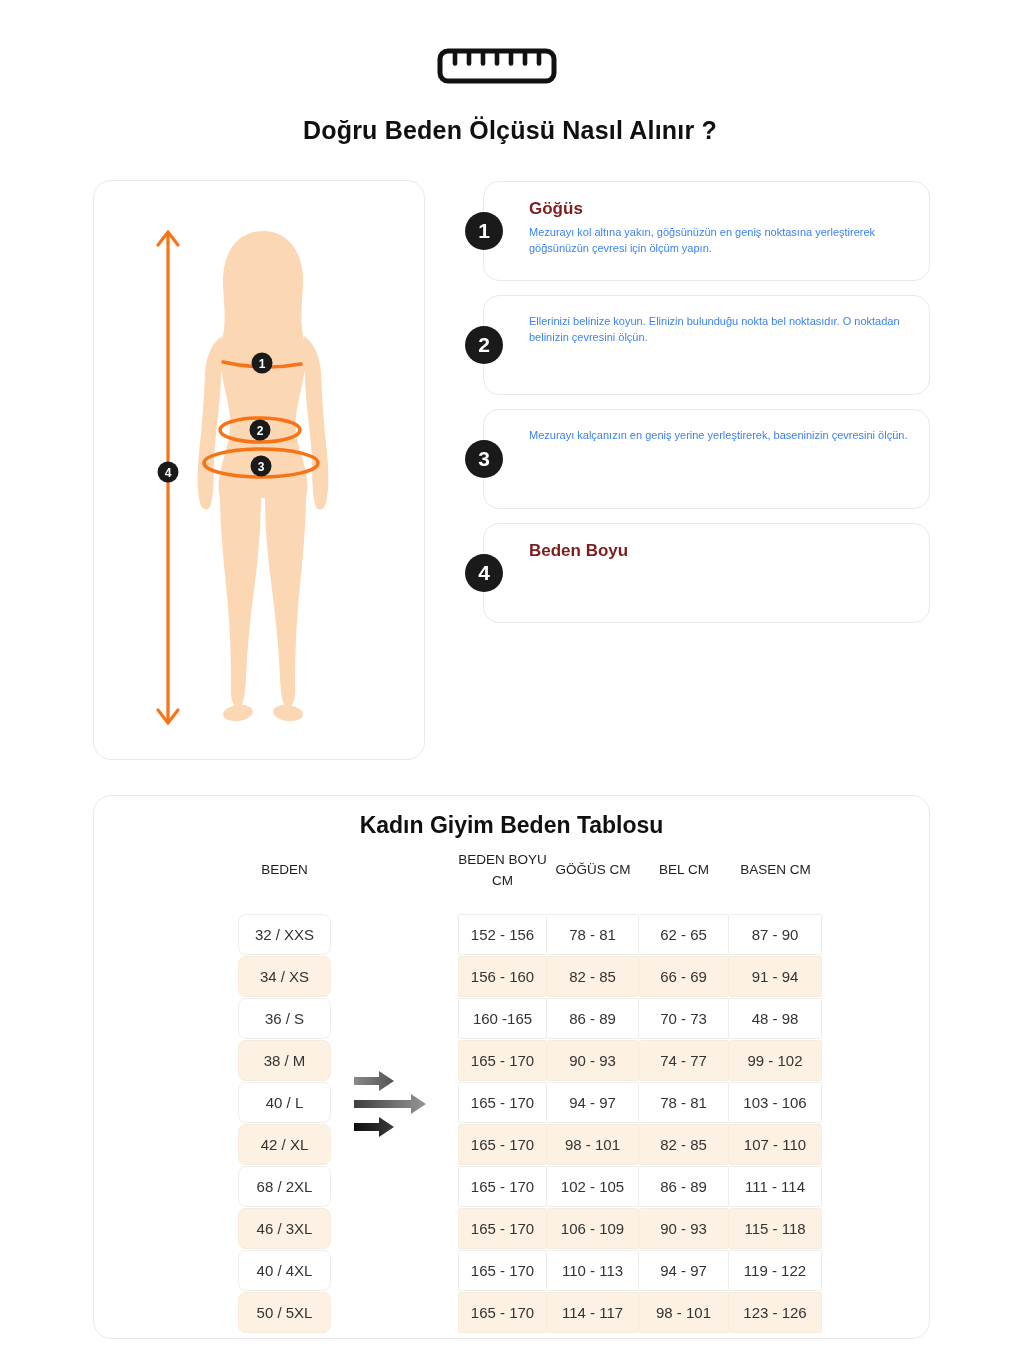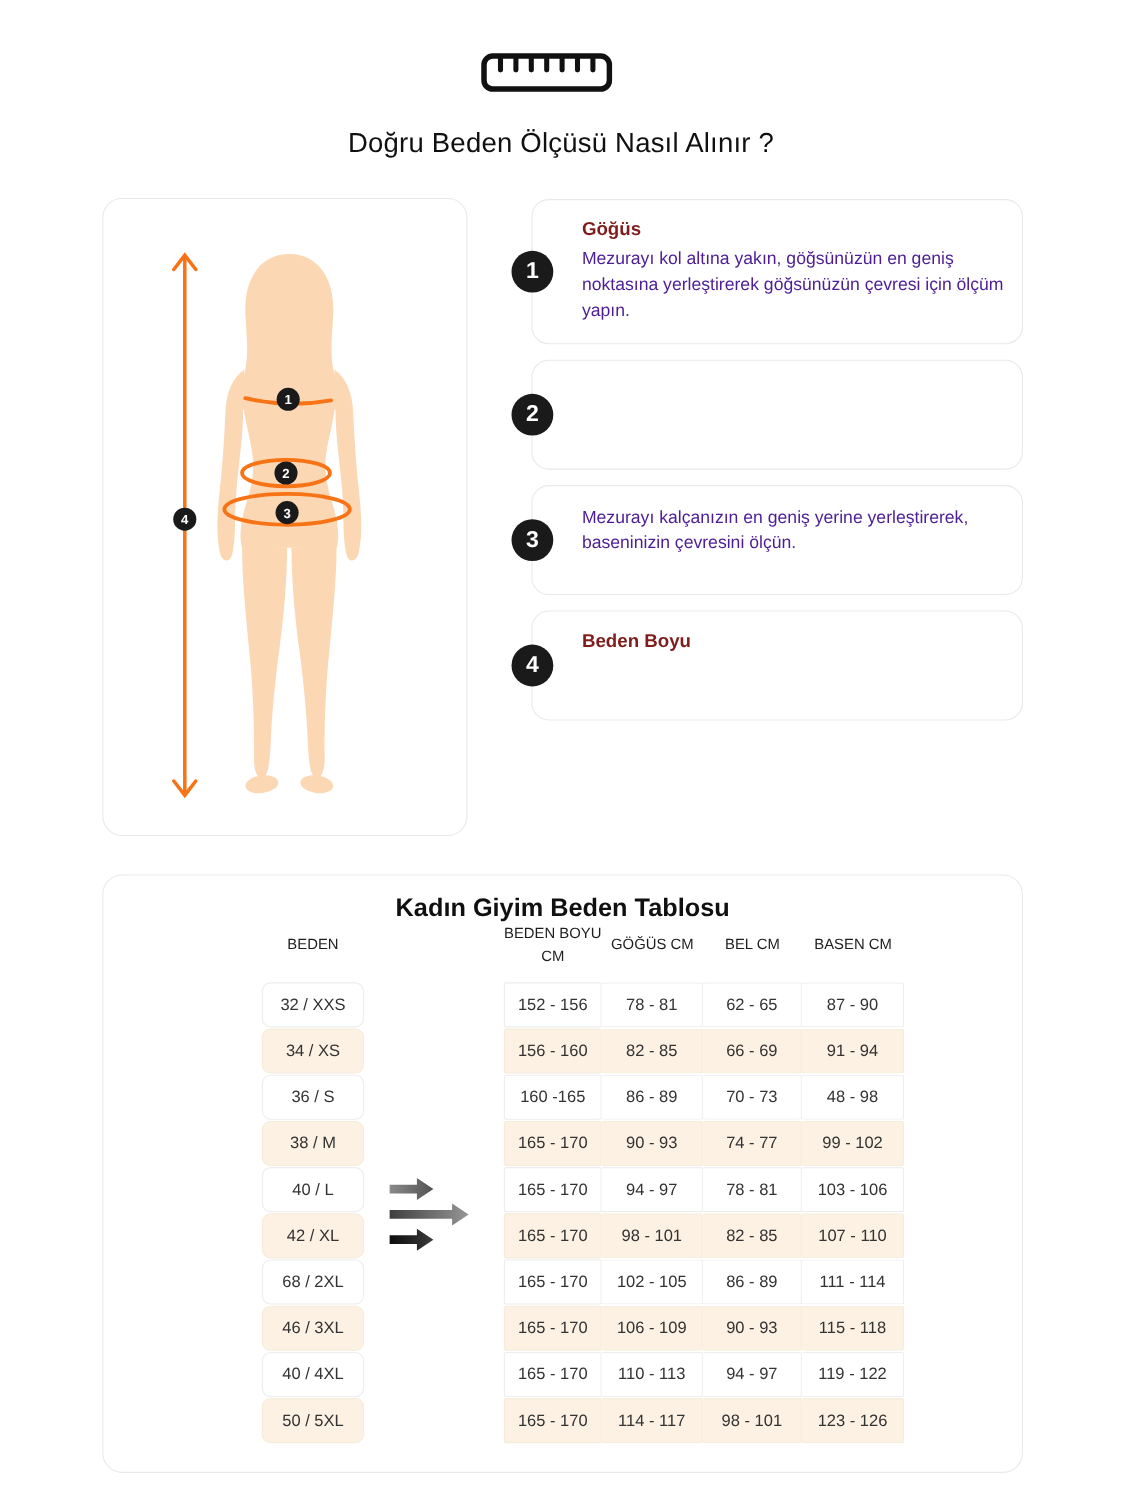--- a/index.html
+++ b/index.html
@@ -5,54 +5,54 @@
   * { margin:0; padding:0; box-sizing:border-box; }
   html,body { background:#fff; }
   .page {
     position:relative; width:1020px; height:1360px; margin:0 auto;
     background:#fff; font-family:"Liberation Sans", sans-serif; overflow:hidden;
   }
   
   .ruler { position:absolute; left:437px; top:48px; width:120px; height:36px; }
   .page-title {
     position:absolute; top:116px; left:0; width:100%;
-    text-align:center; font-size:25px; font-weight:400; color:#101010; letter-spacing:.2px;
+    text-align:center; font-size:25px; font-weight:700; color:#101010; letter-spacing:.2px;
   }
   
   .figure-card {
     position:absolute; left:93px; top:180px; width:332px; height:580px;
     border:1px solid #e9e9e9; border-radius:18px; background:#fff;
   }
   .figure-card svg { display:block; width:332px; height:580px; }
   
   .cards { position:absolute; left:483px; top:181px; width:447px; display:flex; flex-direction:column; gap:14px; }
   .icard {
     position:relative; background:#fff; border:1px solid #e9e9e9; border-radius:16px;
     padding:17px 14px 17px 45px; min-height:100px;
   }
   .icard h3 { font-size:17px; font-weight:700; color:#7f1d1d; margin-bottom:5px; }
-  .icard p  { font-size:16px; color:#4c1d95; line-height:1.47; }
+  .icard p  { font-size:11px; color:#3b82f6; line-height:1.47; }
   .badge {
     position:absolute; left:-19px; top:50%; transform:translateY(-50%);
     width:38px; height:38px; border-radius:50%; background:#1a1a1a; color:#fff;
     display:flex; align-items:center; justify-content:center; font-size:21px; font-weight:700;
   }
   
   .table-card {
     position:absolute; left:93px; top:795px; width:837px; height:544px;
     border:1px solid #e9e9e9; border-radius:18px; background:#fff;
   }
   .table-title { text-align:center; padding-top:16px; font-size:23px; font-weight:700; color:#101010; }
   .thead, .tgrid {
     display:grid; grid-template-columns:93px 127px 89px 92px 90px 93px;
     margin-left:144px;
   }
-  .thead { align-items:center; }
+  .thead { margin-top:11px; align-items:center; }
   .th { text-align:center; font-size:13.5px; font-weight:500; color:#1d1d1d; line-height:1.55; }
-  .tgrid { margin-top:12px; grid-auto-rows:41px; row-gap:1px; }
+  .tgrid { margin-top:22px; grid-auto-rows:41px; row-gap:1px; }
   .trow { display:contents; }
   .cell {
     display:flex; align-items:center; justify-content:center;
     font-size:15px; font-weight:500; color:#333; background:#fff; border:1px solid #ededed;
   }
   .cell.beden { border-radius:8px; }
   .cell.data  { border-radius:2px; }
   .cell.data:not(.first) { border-left:none; }
   .spacer { background:transparent; border:none; }
   .trow:nth-child(even) .cell { background:#fcf1e2; border-color:#f5ecda; }
@@ -117,20 +117,21 @@
   </div>
 
   <div class="cards">
     <div class="icard">
       <div class="badge">1</div>
       <h3>Göğüs</h3>
       <p>Mezurayı kol altına yakın, göğsünüzün en geniş noktasına yerleştirerek göğsünüzün çevresi için ölçüm yapın.</p>
     </div>
     <div class="icard">
       <div class="badge">2</div>
+      <p>Ellerinizi belinize koyun. Elinizin bulunduğu nokta bel noktasıdır. O noktadan belinizin çevresini ölçün.</p>
     </div>
     <div class="icard">
       <div class="badge">3</div>
       <p>Mezurayı kalçanızın en geniş yerine yerleştirerek, baseninizin çevresini ölçün.</p>
     </div>
     <div class="icard">
       <div class="badge">4</div>
       <h3>Beden Boyu</h3>
     </div>
   </div>

